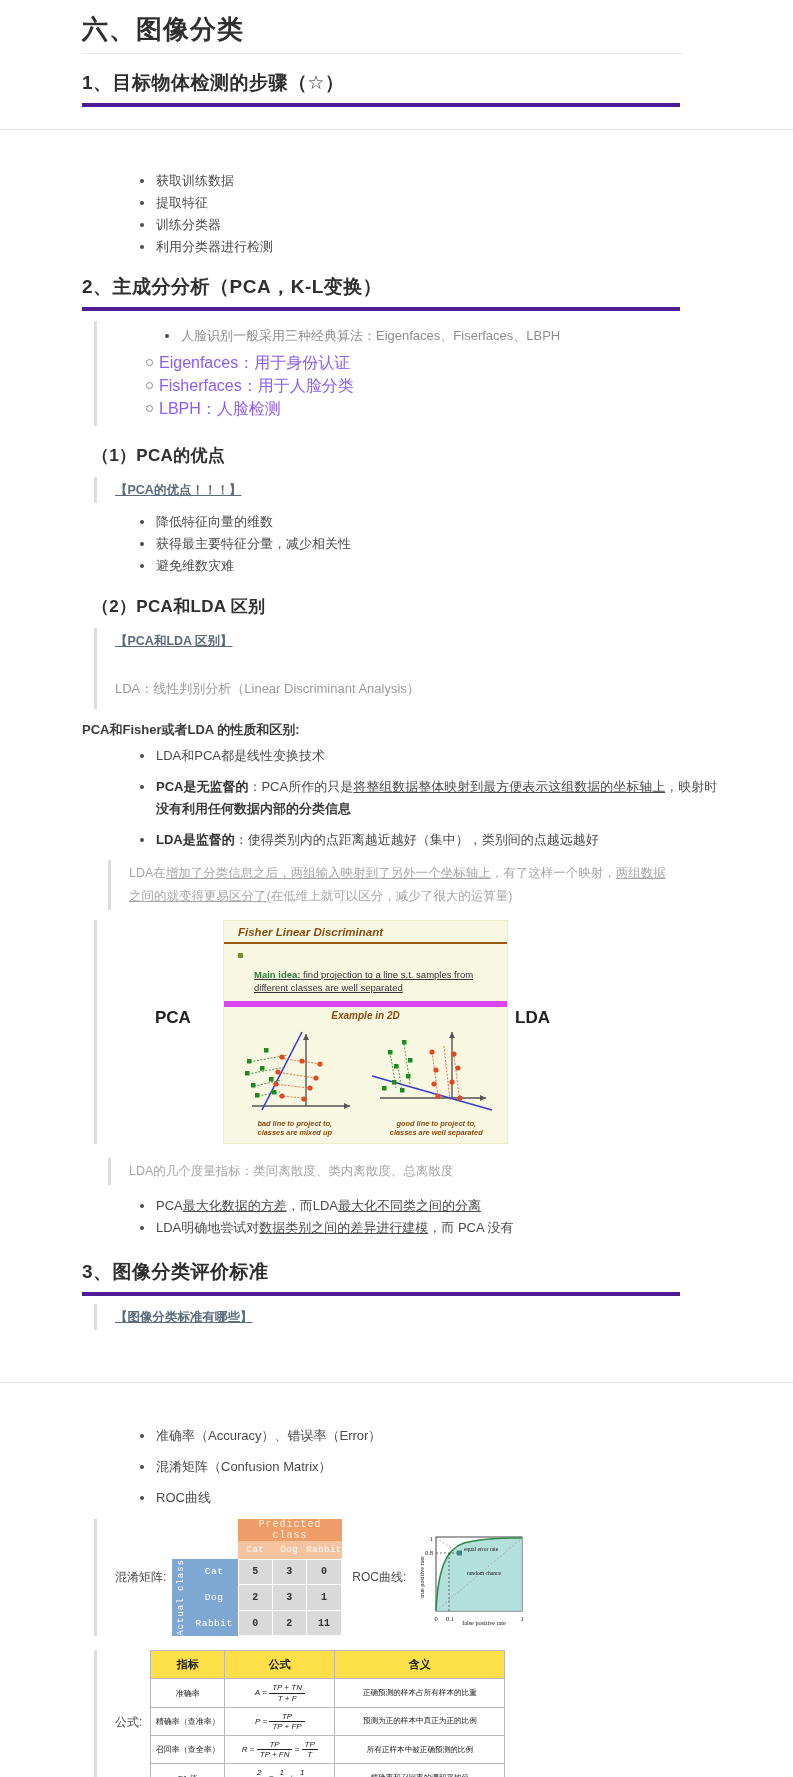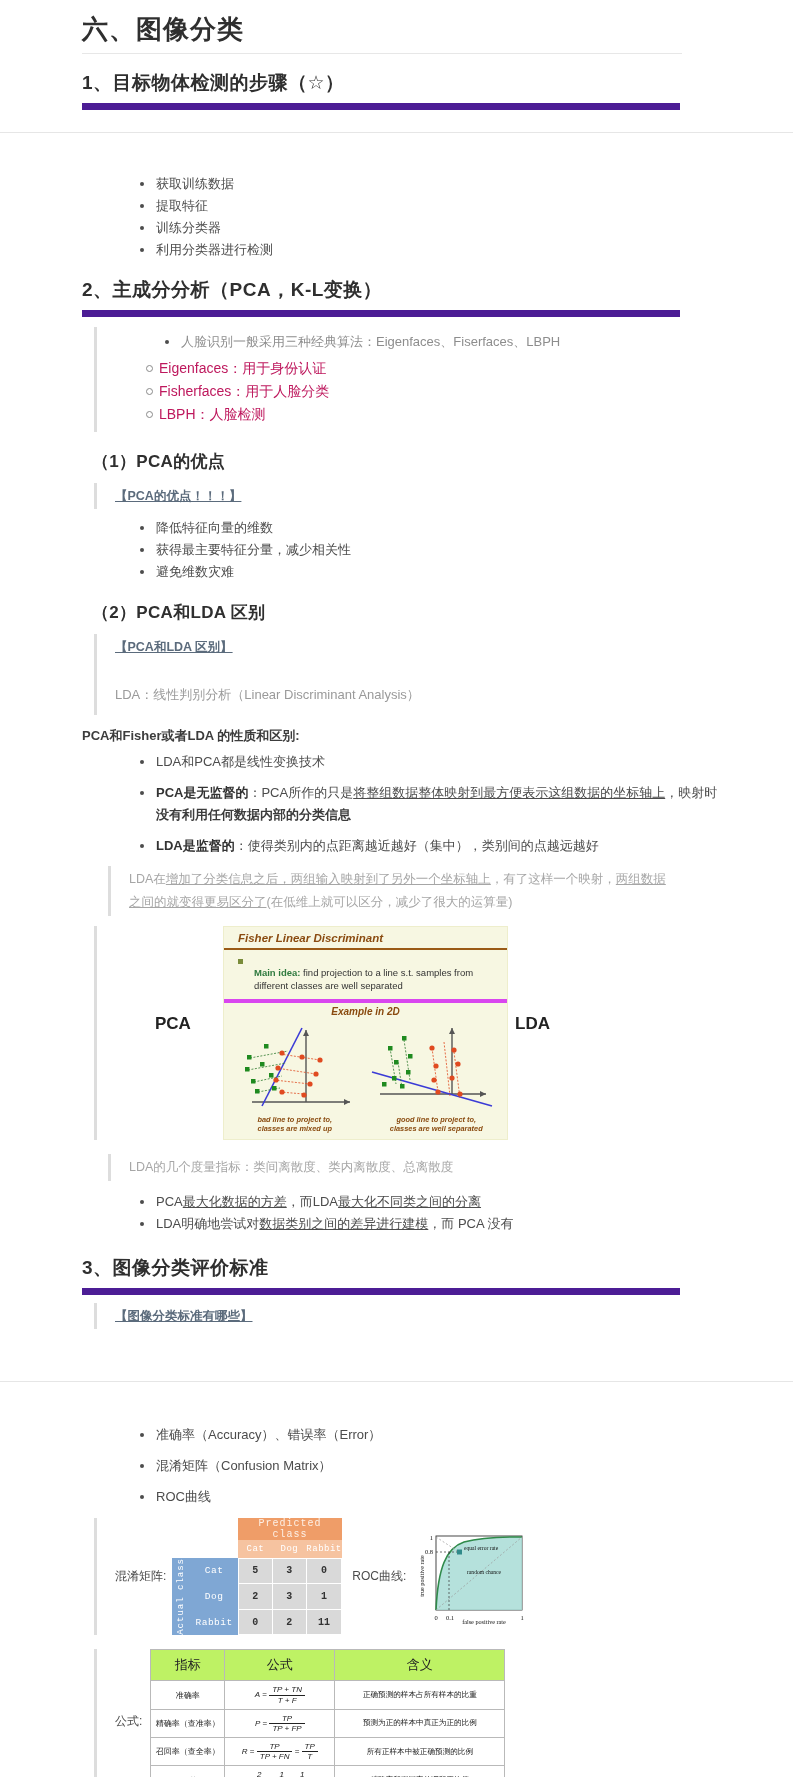--- a/index.html
+++ b/index.html
@@ -23,21 +23,21 @@
     border-bottom: 1px solid #e7e7e7;
     width: 600px;
     letter-spacing: 1px;
   }
   h2.doc-h2 {
     font-size: 19px;
     font-weight: bold;
     color: #2f2f2f;
     margin: 16px 0 8px 82px;
     padding: 0 0 7px 0;
-    border-bottom: 7px solid #4c1d95;
+    border-bottom: 4px solid #4c1d95;
     width: 598px;
     letter-spacing: .5px;
   }
   h3.doc-h3 {
     font-size: 17px;
     font-weight: bold;
     color: #2f2f2f;
     margin: 18px 0 10px 92px;
     letter-spacing: .3px;
   }
@@ -71,23 +71,23 @@
   }
   ul.b1.spaced > li { margin-bottom: 9px; }
 
   ul.b2 {
     margin: 4px 0 4px 0;
     padding-left: 44px;
     list-style: none;
   }
   ul.b2 > li {
     position: relative;
-    font-size: 14px;
+    font-size: 16px;
     line-height: 23px;
-    color: #be185d;
+    color: #8b5cf6;
   }
   ul.b2 > li:before {
     content: "";
     position: absolute;
     left: -13px; top: 8px;
     width: 5px; height: 5px;
     border-radius: 50%;
     border: 1px solid #8a8a8a;
     background: transparent;
   }
@@ -145,26 +145,27 @@
   }
   .fisher-title {
     font-size: 11.5px;
     font-weight: bold;
     font-style: italic;
     color: #8a4b10;
     padding: 5px 0 4px 14px;
     border-bottom: 2px solid #9a5a16;
   }
   .fisher-main {
-    padding: 16px 10px 7px 14px;
+    padding: 24px 10px 7px 14px;
     font-size: 9.5px;
     line-height: 13px;
     color: #333;
-    border-bottom: 4px solid #d946ef;
+    border-bottom: 6px solid #d946ef;
     position: relative;
+    text-decoration: underline;
   }
   .fisher-main .sq {
     position:absolute; left: 14px; top: 9px;
     width:5px;height:5px;background:#7a8c3a;
   }
   .fisher-main .mi { color:#2f7a3f; font-weight:bold; }
   .fisher-main .mtxt { display:block; margin-left:16px; }
   .fisher-ex {
     text-align:center;
     font-size: 10px;
@@ -246,21 +247,21 @@
     background:#fff;
     font-size: 8px;
     color:#222;
   }
   table.ft th, table.ft td {
     border: 1px solid #b9b9b9;
     text-align:center;
     padding: 4px 2px;
     font-weight: normal;
   }
-  table.ft th { font-weight:normal; font-size:13px; background:#bef264; padding:6px 2px; }
+  table.ft th { font-weight:bold; font-size:11px; background:#fde047; padding:6px 2px; }
   table.ft td.meaning { font-size:7.6px; }
   table.ft td.idx { font-size:8px; width:74px; }
   table.ft td.fml { width:110px; }
   .frac { display:inline-block; vertical-align:middle; text-align:center; line-height:1.15; font-style:italic; }
   .frac .num { display:block; border-bottom:1px solid #222; padding:0 3px; }
   .frac .den { display:block; padding:0 3px; }
   .eqi { font-style:italic; }
 </style>
 </head>
 <body>

